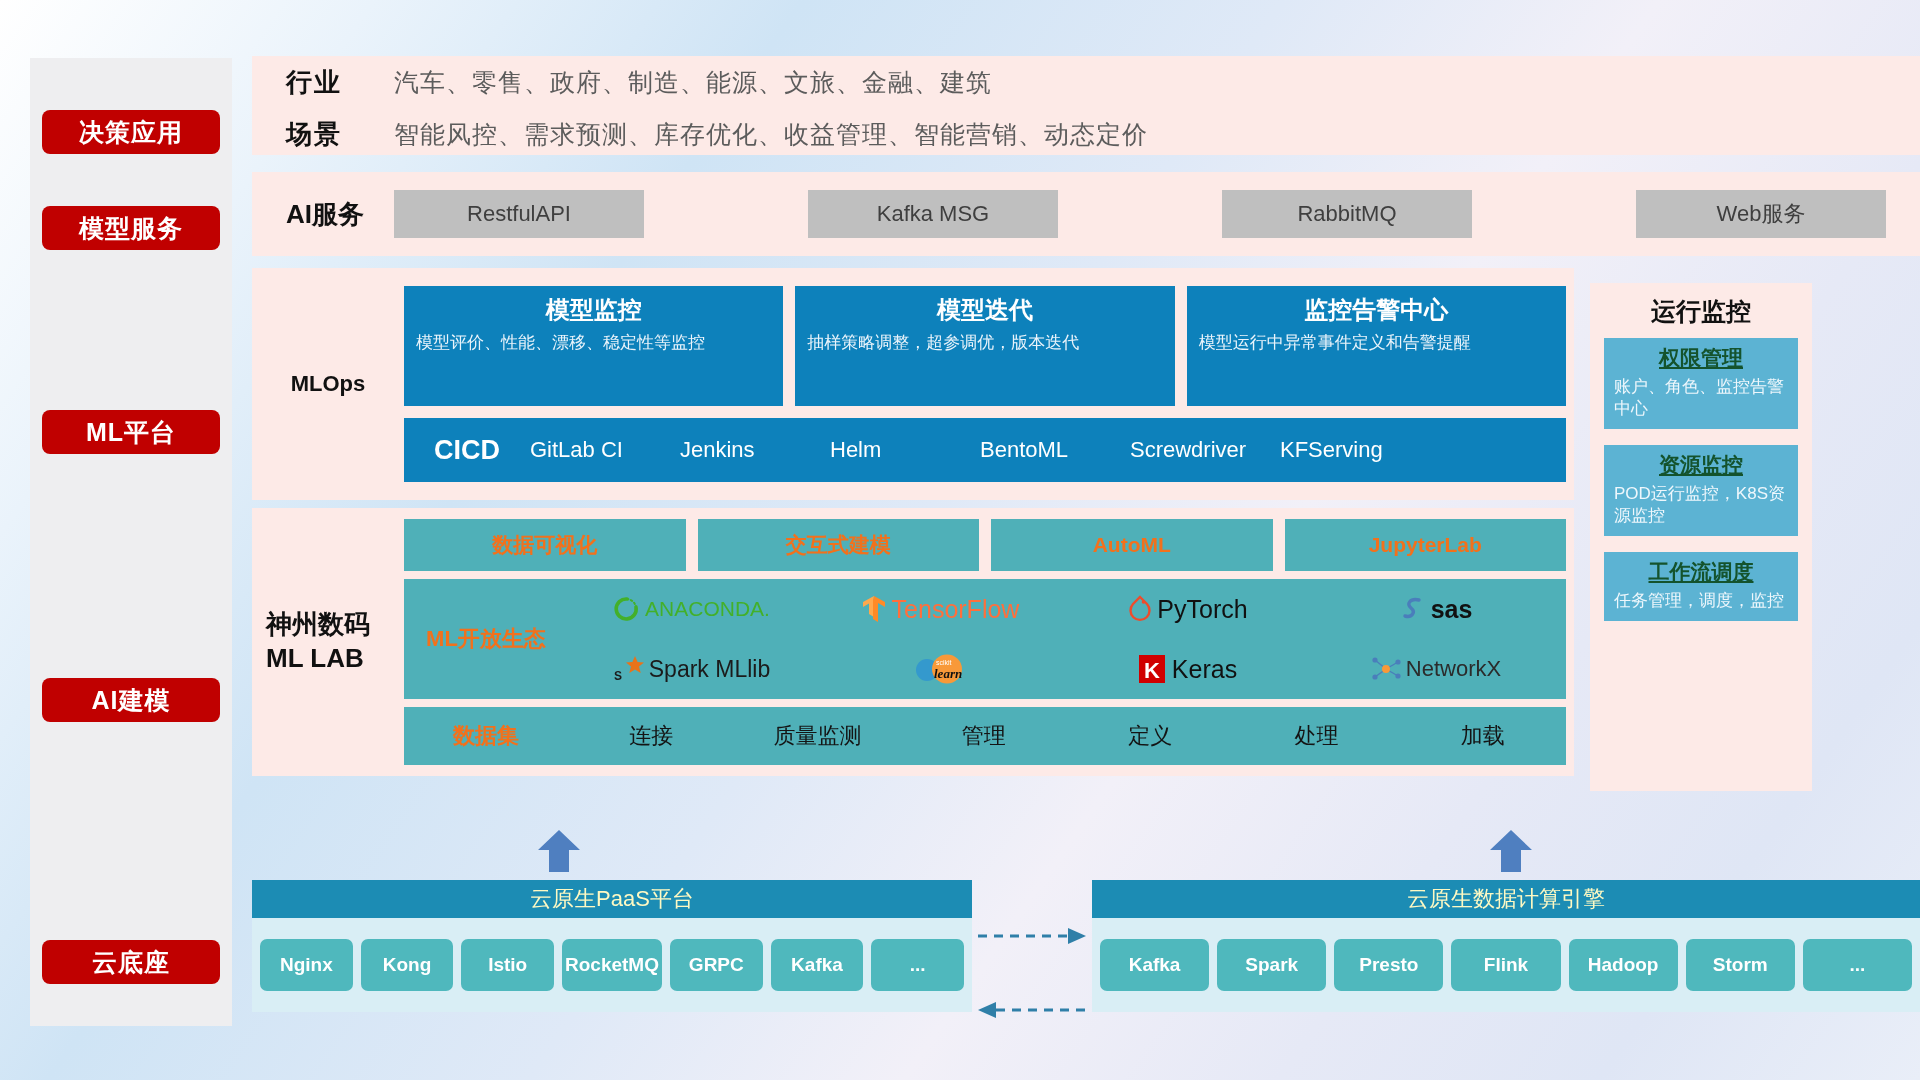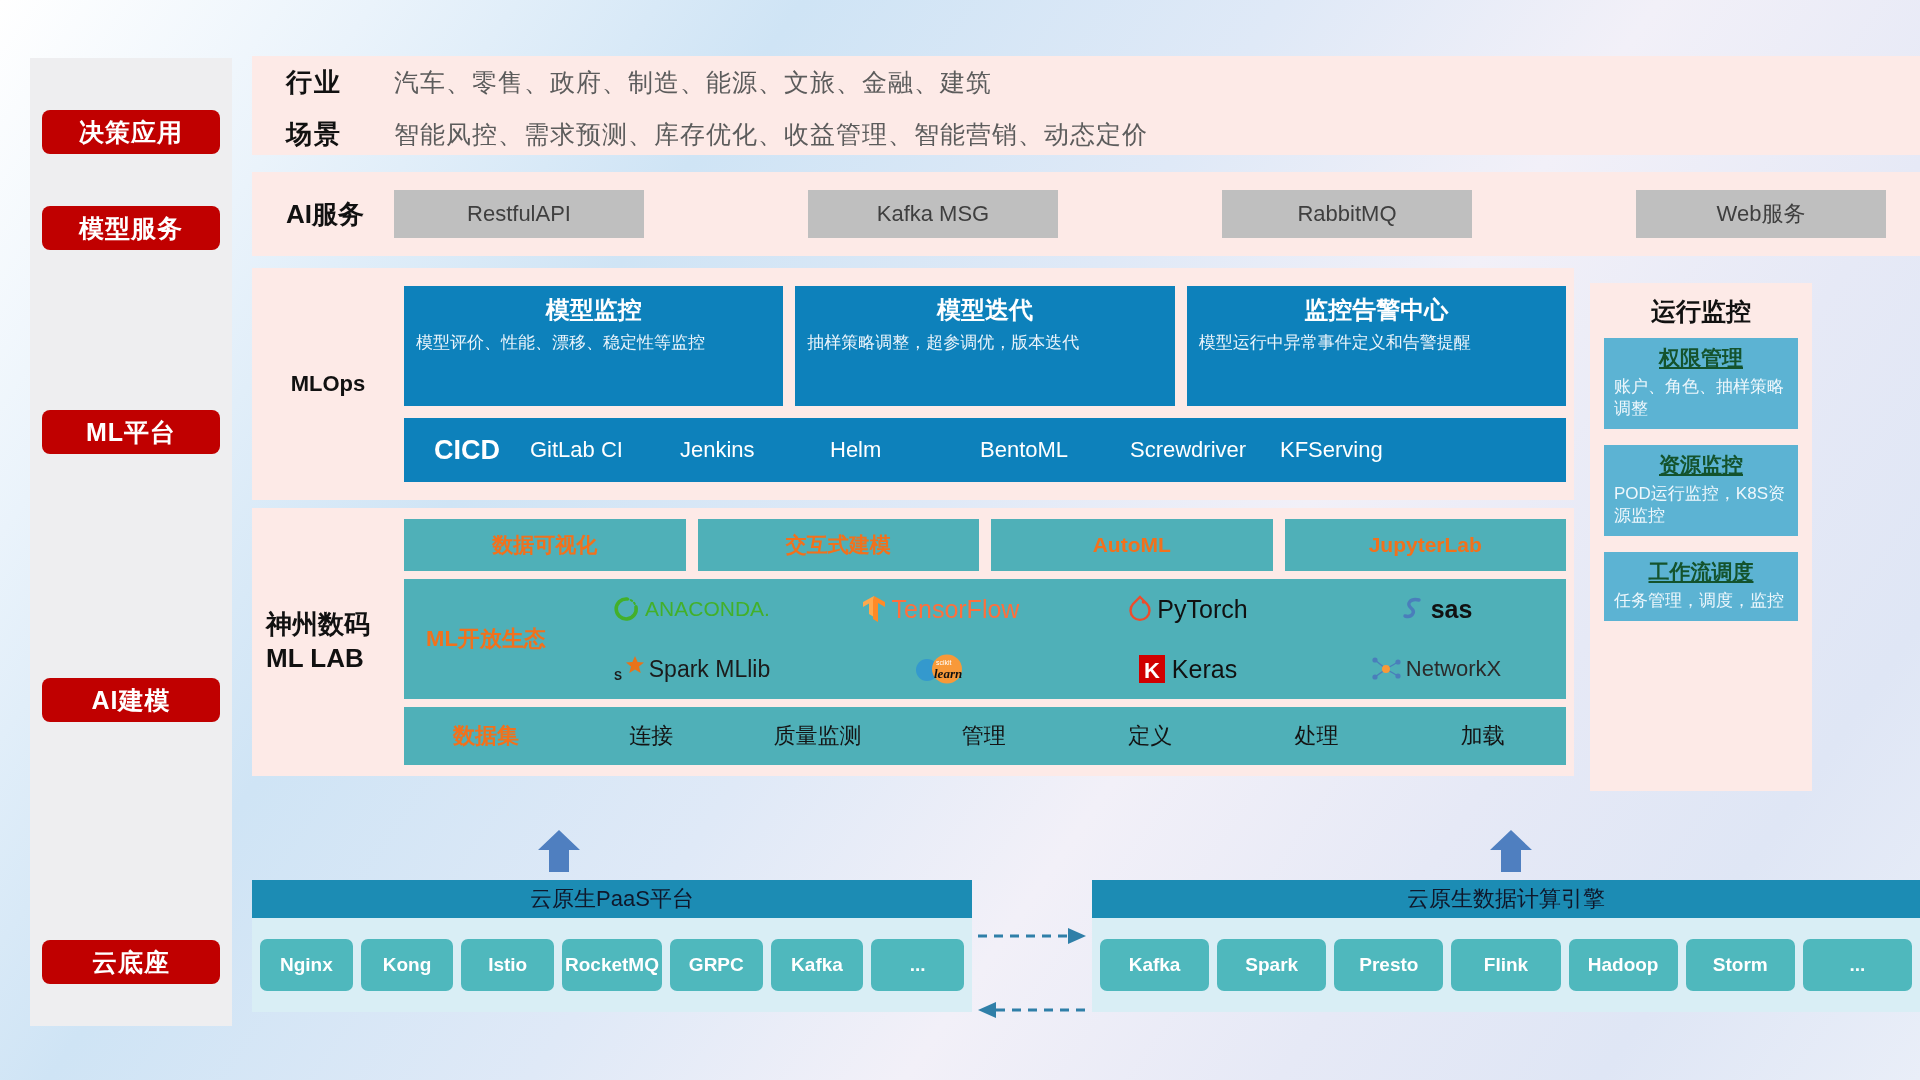--- a/index.html
+++ b/index.html
@@ -117,21 +117,21 @@
                color: #111; padding: 12px 0 10px 0; }
   .mon-card { margin: 0 14px 16px 14px; background: #5cb3d3; padding: 6px 10px 9px 10px; }
   .mon-card h5 { text-align: center; color: #14532d; font-size: 21px;
                  font-weight: bold; margin-bottom: 4px; text-decoration: underline; }
   .mon-card p  { color: #eef7fc; font-size: 17px; line-height: 1.3; font-weight: 300; }
 
   
   #cloud-left  { position: absolute; left: 0;    top: 880px; width: 720px; height: 148px; }
   #cloud-right { position: absolute; left: 840px; top: 880px; width: 828px; height: 148px; }
   .cloud-head {
-    height: 38px; background: #1c8cb4; color: #0f172a; font-size: 22px;
+    height: 38px; background: #1c8cb4; color: #fef9c3; font-size: 22px;
     display: flex; align-items: center; justify-content: center;
   }
   .cloud-body { background: #d9eef5; padding: 21px 8px; display: flex; gap: 8px; }
   .cloud-chip {
     flex: 1; height: 52px; background: #4fb8bd; border-radius: 7px;
     color: #fff; font-size: 19px; font-weight: bold;
     display: flex; align-items: center; justify-content: center; text-align: center;
     line-height: 1.05; padding: 0 3px;
   }
   .up-arrow { position: absolute; width: 46px; height: 46px; }
@@ -317,21 +317,21 @@
           <div class="data-item">加载</div>
         </div>
       </div>
     </div>
   </div>
 
   <div id="band-mon">
     <div id="mon-title">运行监控</div>
     <div class="mon-card">
       <h5>权限管理</h5>
-      <p>账户、角色、抽样策略调整</p>
+      <p>账户、角色、监控告警中心</p>
     </div>
     <div class="mon-card">
       <h5>资源监控</h5>
       <p>POD运行监控，K8S资源监控</p>
     </div>
     <div class="mon-card">
       <h5>工作流调度</h5>
       <p>任务管理，调度，监控</p>
     </div>
   </div>

